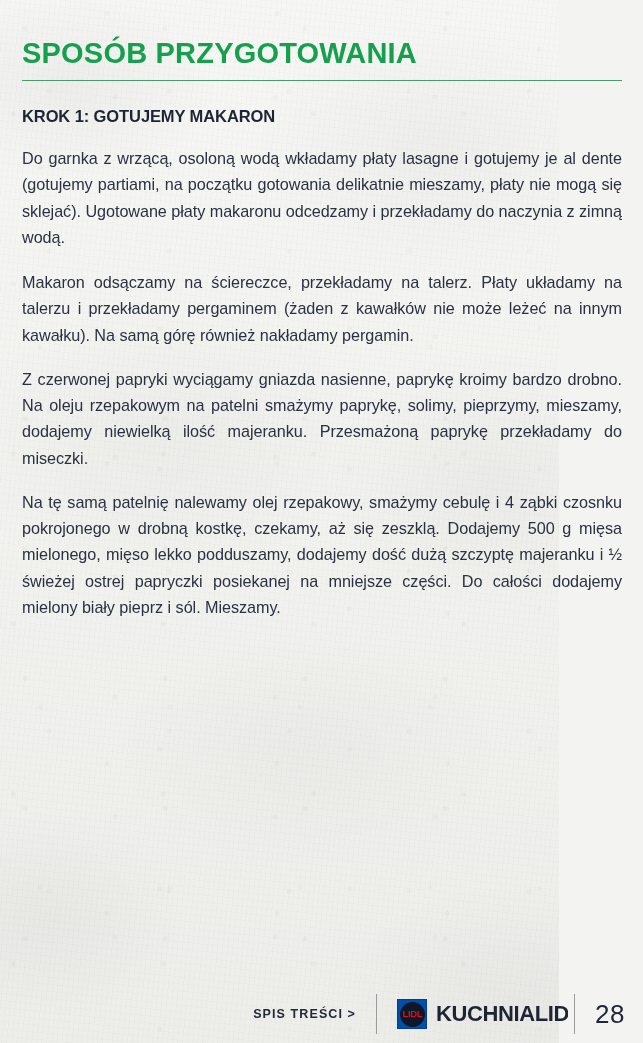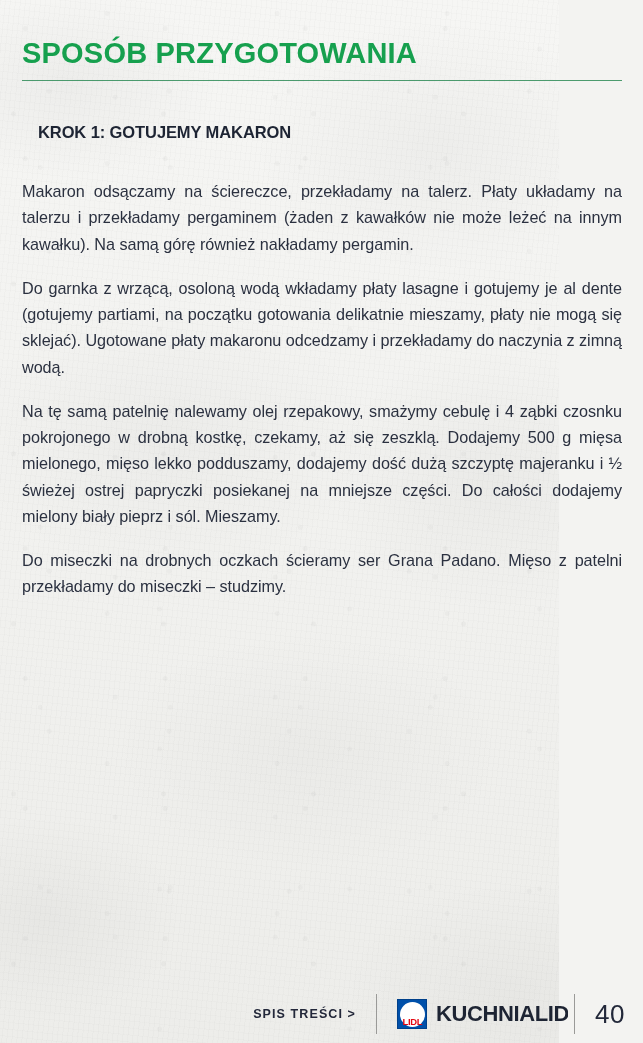--- a/index.html
+++ b/index.html
@@ -70,21 +70,21 @@
   }
   .title-rule {
     margin-top: 12px;
     width: 600px;
     height: 1px;
     background: #2e8b57;
     opacity: .85;
   }
 
   .step-heading {
-    margin: 16px;
+    margin: 0;
     color: #1d2433;
     font-size: 16.5px;
     font-weight: bold;
     letter-spacing: -.1px;
     line-height: 1.2;
   }
   .step-1-heading { padding-top: 26px; }
   .step-heading-gap { padding-top: 30px; }
 
   p.body {
@@ -139,23 +139,23 @@
     box-sizing: border-box;
     display: flex;
     align-items: center;
     justify-content: center;
     position: relative;
   }
   .lidl-circle {
     width: 25px;
     height: 25px;
     border-radius: 50%;
-    background: #ffffff;
-    display: flex;
-    align-items: flex-end;
+    background: #0f172a;
+    display: flex;
+    align-items: center;
     justify-content: center;
   }
   .lidl-word {
     font-family: "Liberation Sans", sans-serif;
     font-size: 9px;
     font-weight: bold;
     color: #e60a14;
     letter-spacing: -.3px;
     line-height: 1;
     transform: scaleX(1.05);
@@ -190,27 +190,27 @@
 
 <div class="page">
   <div class="grain"></div>
 
   <div class="content">
 
     <h1 class="section-title">SPOSÓB PRZYGOTOWANIA</h1>
     <div class="title-rule"></div>
 
     <h2 class="step-heading step-1-heading">KROK 1: GOTUJEMY MAKARON</h2>
+    <p class="body p-after-heading">Do garnka z wrzącą, osoloną wodą wkładamy płaty lasagne i gotujemy je al dente (gotujemy partiami, na początku gotowania delikatnie mieszamy, płaty nie mogą się sklejać). Ugotowane płaty makaronu odcedzamy i przekładamy do naczynia z zimną wodą.</p>
     <p class="body p-after-p">Makaron odsączamy na ściereczce, przekładamy na talerz. Płaty układamy na talerzu i przekładamy pergaminem (żaden z kawałków nie może leżeć na innym kawałku). Na samą górę również nakładamy pergamin.</p>
-    <p class="body p-after-heading">Do garnka z wrzącą, osoloną wodą wkładamy płaty lasagne i gotujemy je al dente (gotujemy partiami, na początku gotowania delikatnie mieszamy, płaty nie mogą się sklejać). Ugotowane płaty makaronu odcedzamy i przekładamy do naczynia z zimną wodą.</p>
-
+
+    <p class="body p-after-heading">Z czerwonej papryki wyciągamy gniazda nasienne, paprykę kroimy bardzo drobno. Na oleju rzepakowym na patelni smażymy paprykę, solimy, pieprzymy, mieszamy, dodajemy niewielką ilość majeranku. Przesmażoną paprykę przekładamy do miseczki.</p>
 
     <p class="body p-after-heading">Na tę samą patelnię nalewamy olej rzepakowy, smażymy cebulę i 4 ząbki czosnku pokrojonego w drobną kostkę, czekamy, aż się zeszklą. Dodajemy 500 g mięsa mielonego, mięso lekko podduszamy, dodajemy dość dużą szczyptę majeranku i ½ świeżej ostrej papryczki posiekanej na mniejsze części. Do całości dodajemy mielony biały pieprz i sól. Mieszamy.</p>
 
-    <p class="body p-after-heading">Do miseczki na drobnych oczkach ścieramy ser Grana Padano. Mięso z patelni przekładamy do miseczki – studzimy.</p>
 
   </div>
 
   <div class="footer">
     <span class="toc-link">SPIS TREŚCI &gt;</span>
 
     <div class="foot-div"></div>
 
     <div class="brand">
       <div class="lidl-logo">
@@ -218,15 +218,15 @@
           <span class="lidl-word">LIDL</span>
         </div>
       </div>
       <div class="brand-word-wrap">
         <span class="brand-word">KUCHNIALIDLA.PL</span>
       </div>
     </div>
 
     <div class="foot-div-2"></div>
 
-    <span class="page-num">40</span>
+    <span class="page-num">28</span>
   </div>
 </div>
 
 </body></html>

